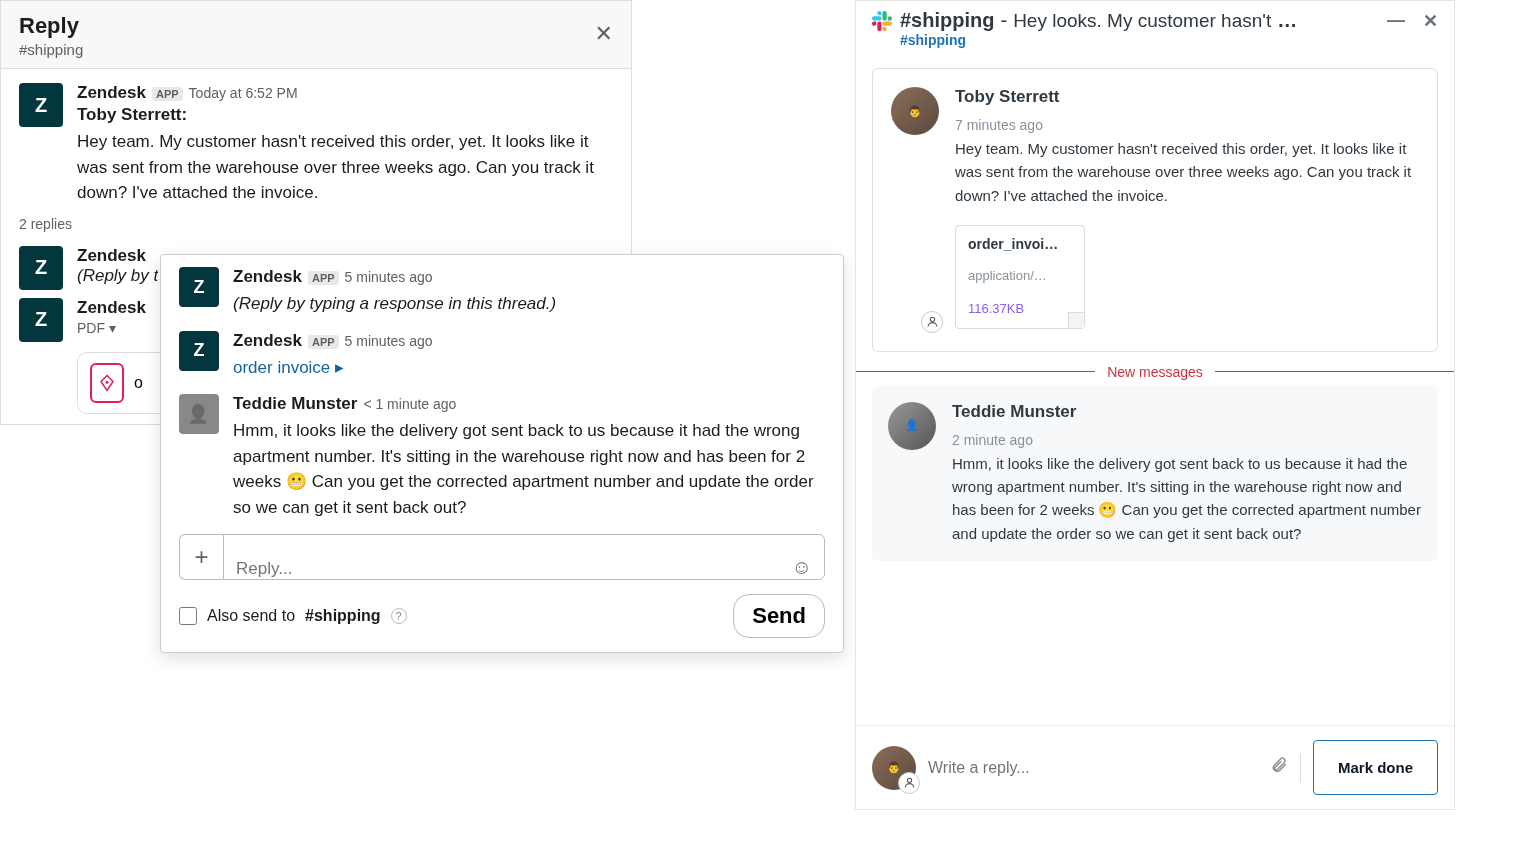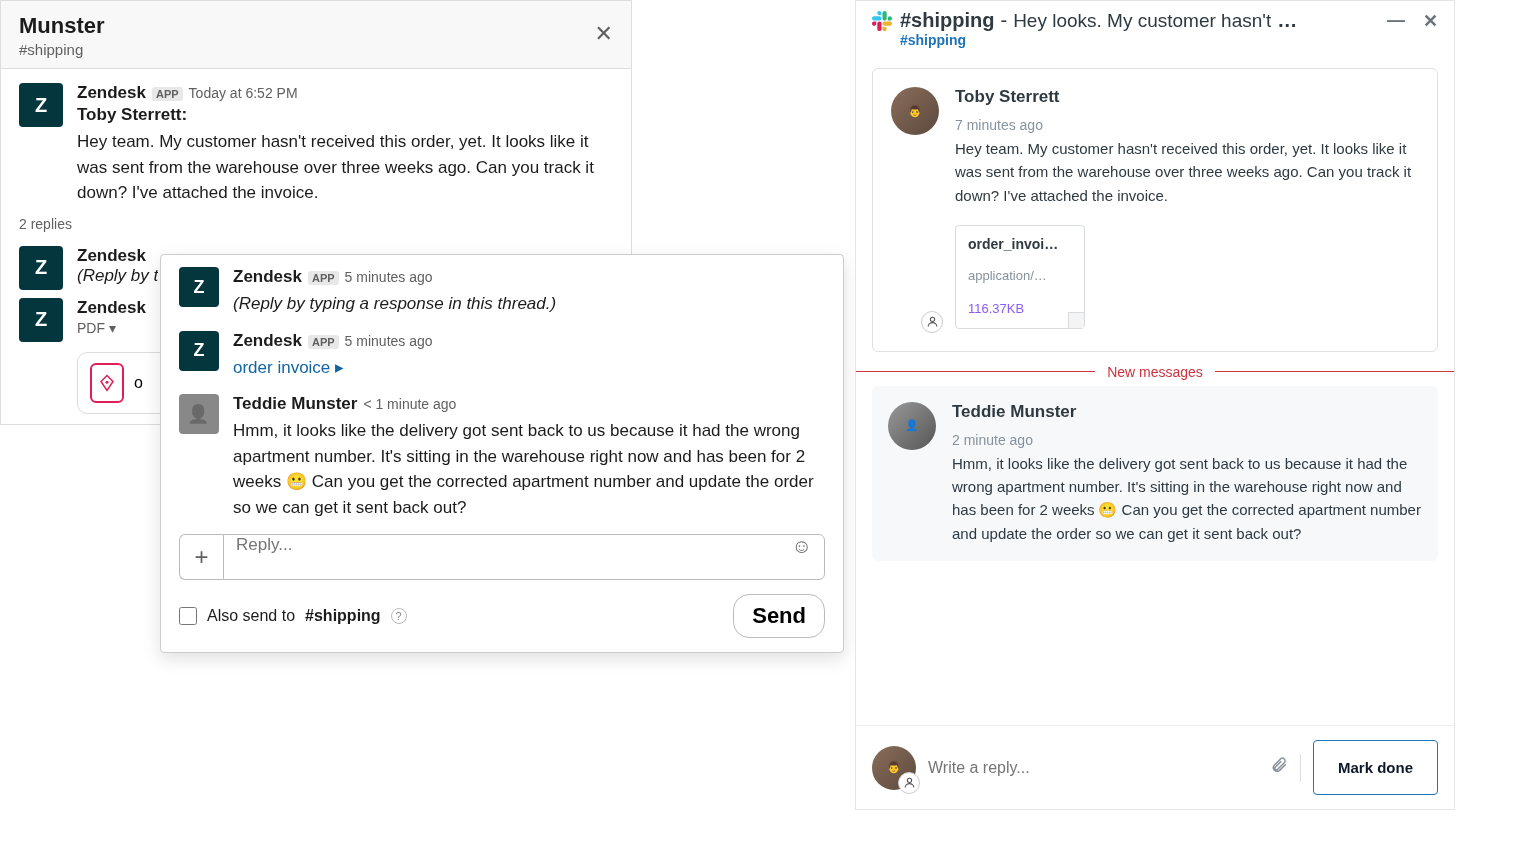--- a/index.html
+++ b/index.html
@@ -113,21 +113,21 @@
     width: 44px;
     border: 1px solid #bbb; border-right:none;
     border-radius: 6px 0 0 6px;
     display:flex; align-items:center; justify-content:center;
     font-size: 24px; color:#616061; cursor:pointer;
     background:#fff;
   }
   .reply-input {
     flex:1; border:1px solid #bbb;
     border-radius: 0 6px 6px 0;
-    display:flex; align-items:flex-start;
+    display:flex; align-items:flex-end;
     padding: 0 12px;
     height: 46px;
     gap:4px;
   }
   .reply-input input {
     flex:1; border:none; outline:none; font-size:17px;
     color:#616061;
   }
   .emoji-btn { font-size:20px; color:#616061; cursor:pointer;}
   .popup-footer {
@@ -250,21 +250,21 @@
     border:1px solid #1f73b7; color:#0f172a; background:#fff;
     border-radius:4px; padding:18px 24px; font-size:15px; font-weight:700;
     cursor:pointer;
   }
 </style>
 </head>
 <body>
 
 <div class="slack-panel">
   <div class="slack-header">
-    <div class="slack-header-title">Munster</div>
+    <div class="slack-header-title">Reply</div>
     <div class="slack-header-sub">#shipping</div>
     <div class="slack-header-close">✕</div>
   </div>
 
   <div class="slack-msg">
     <div class="slack-avatar">Z</div>
     <div class="slack-msg-body">
       <div class="slack-msg-head">
         <span class="slack-msg-author">Zendesk</span>
         <span class="app-badge">APP</span>

